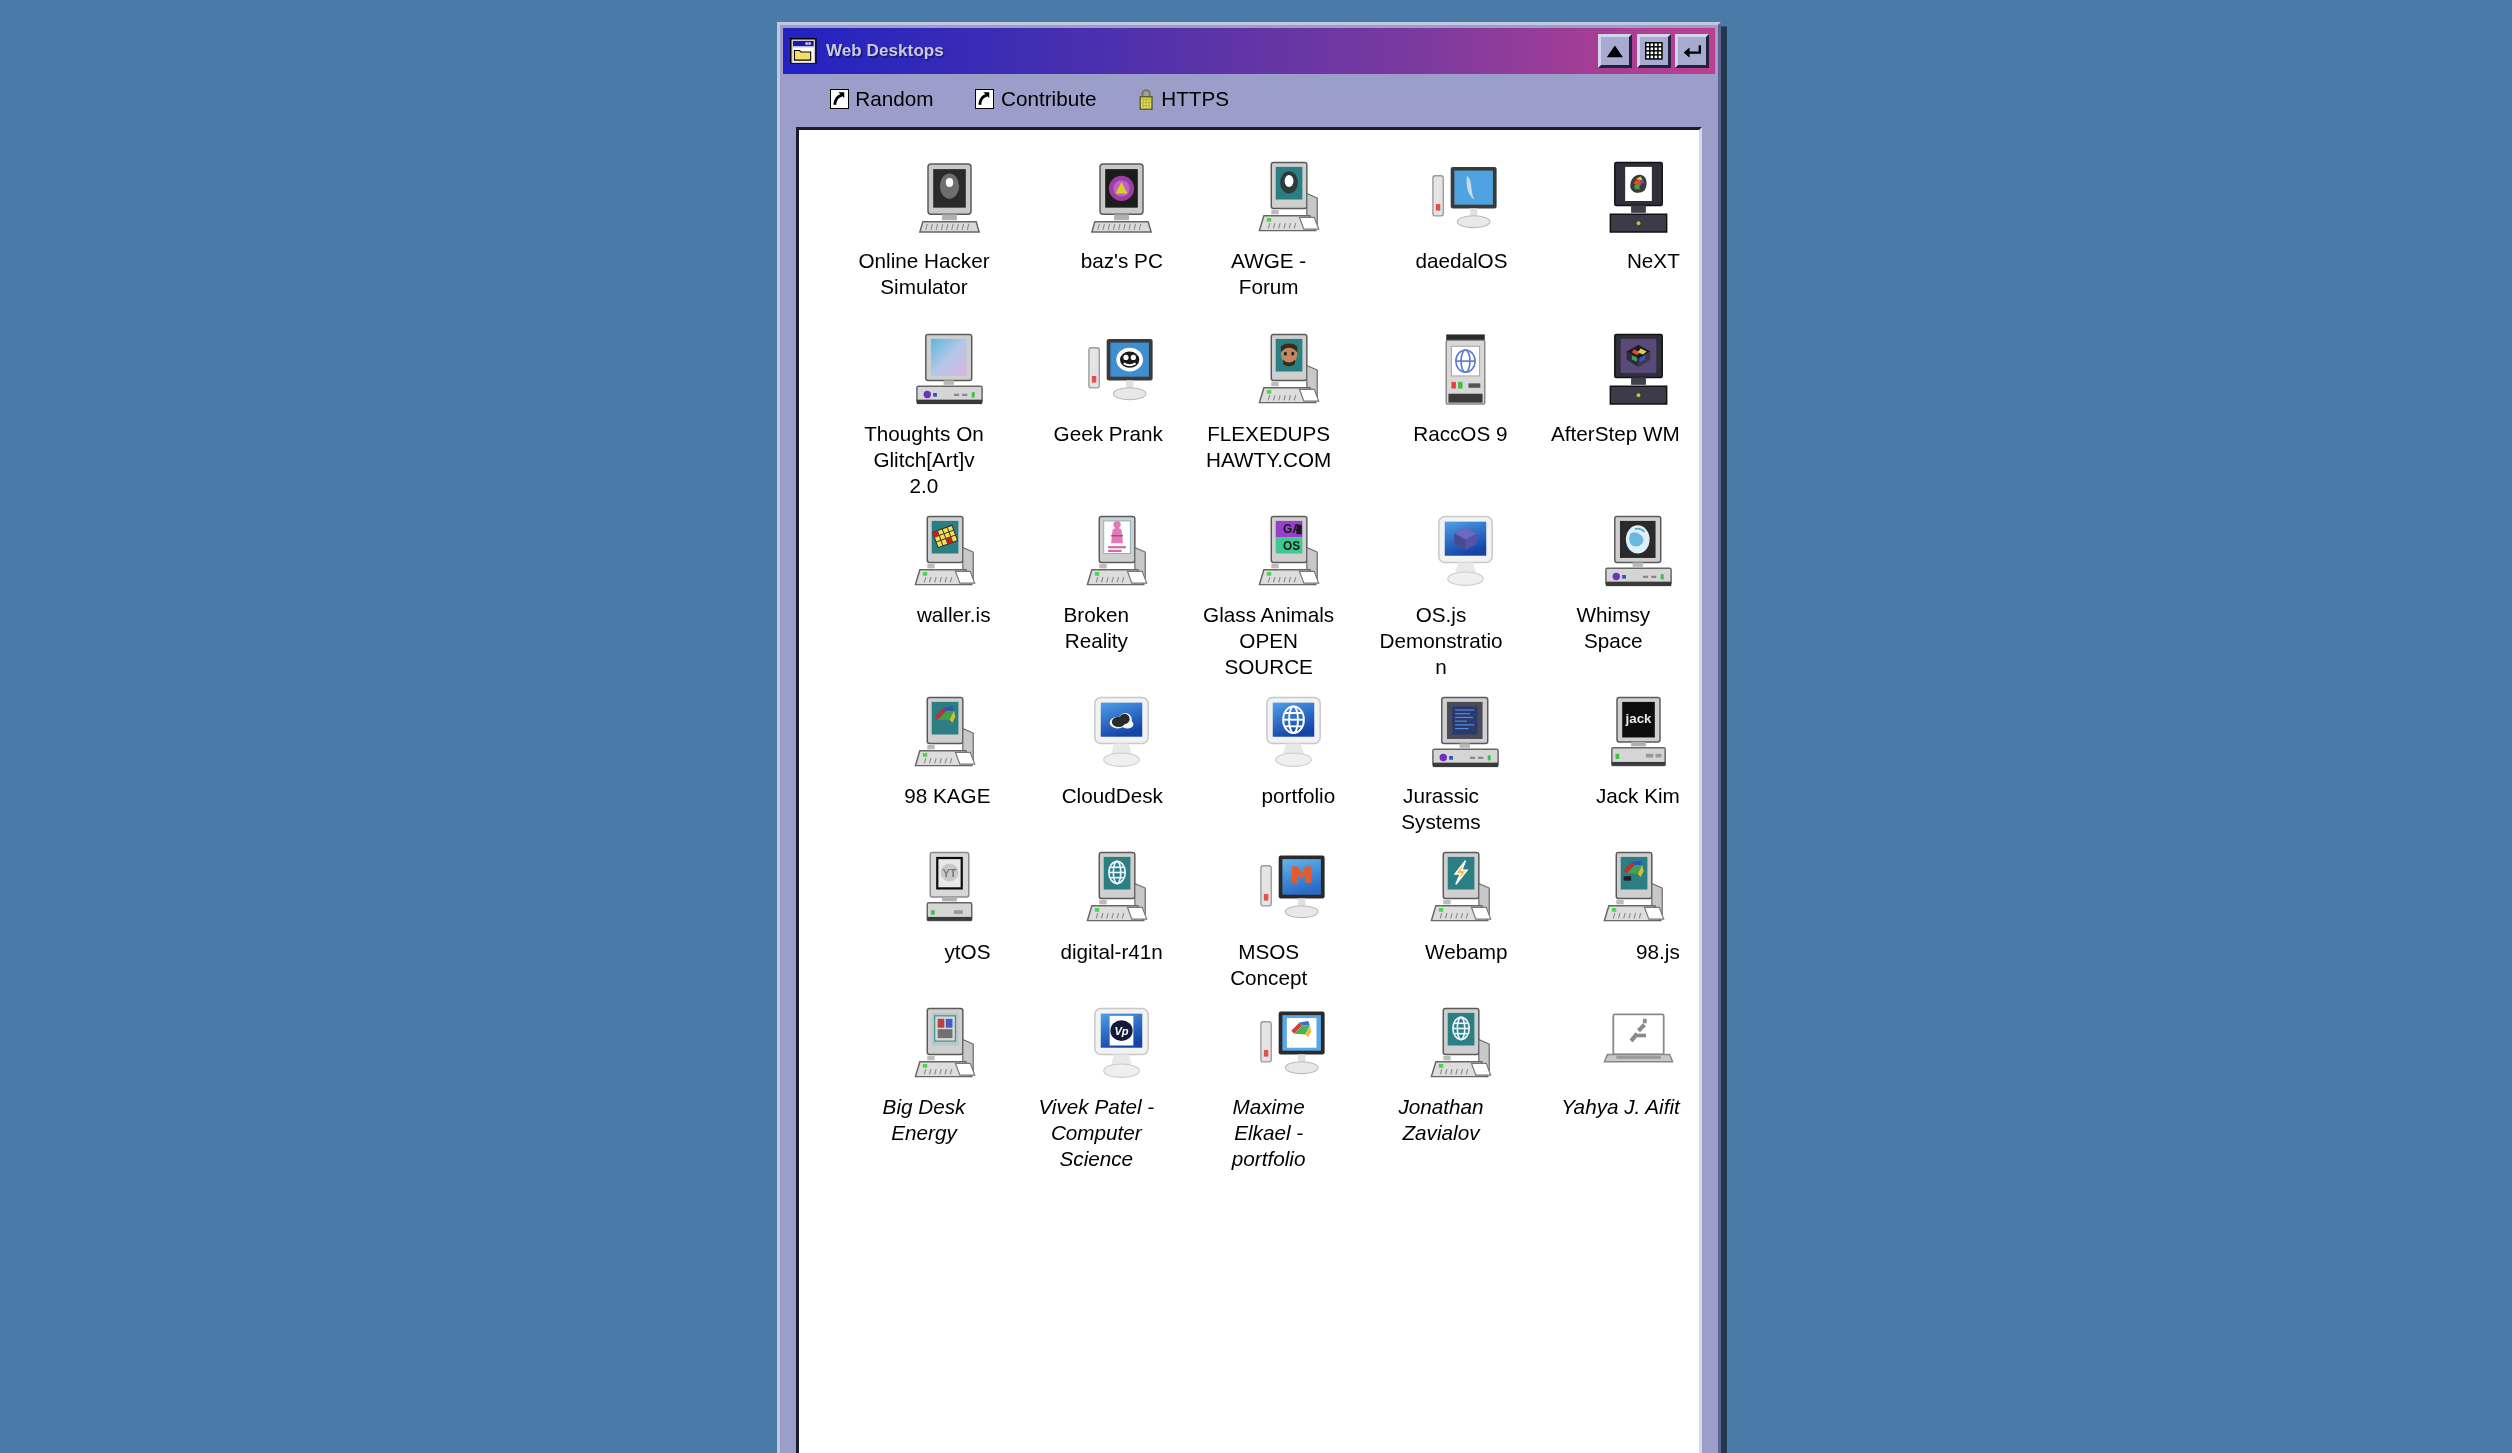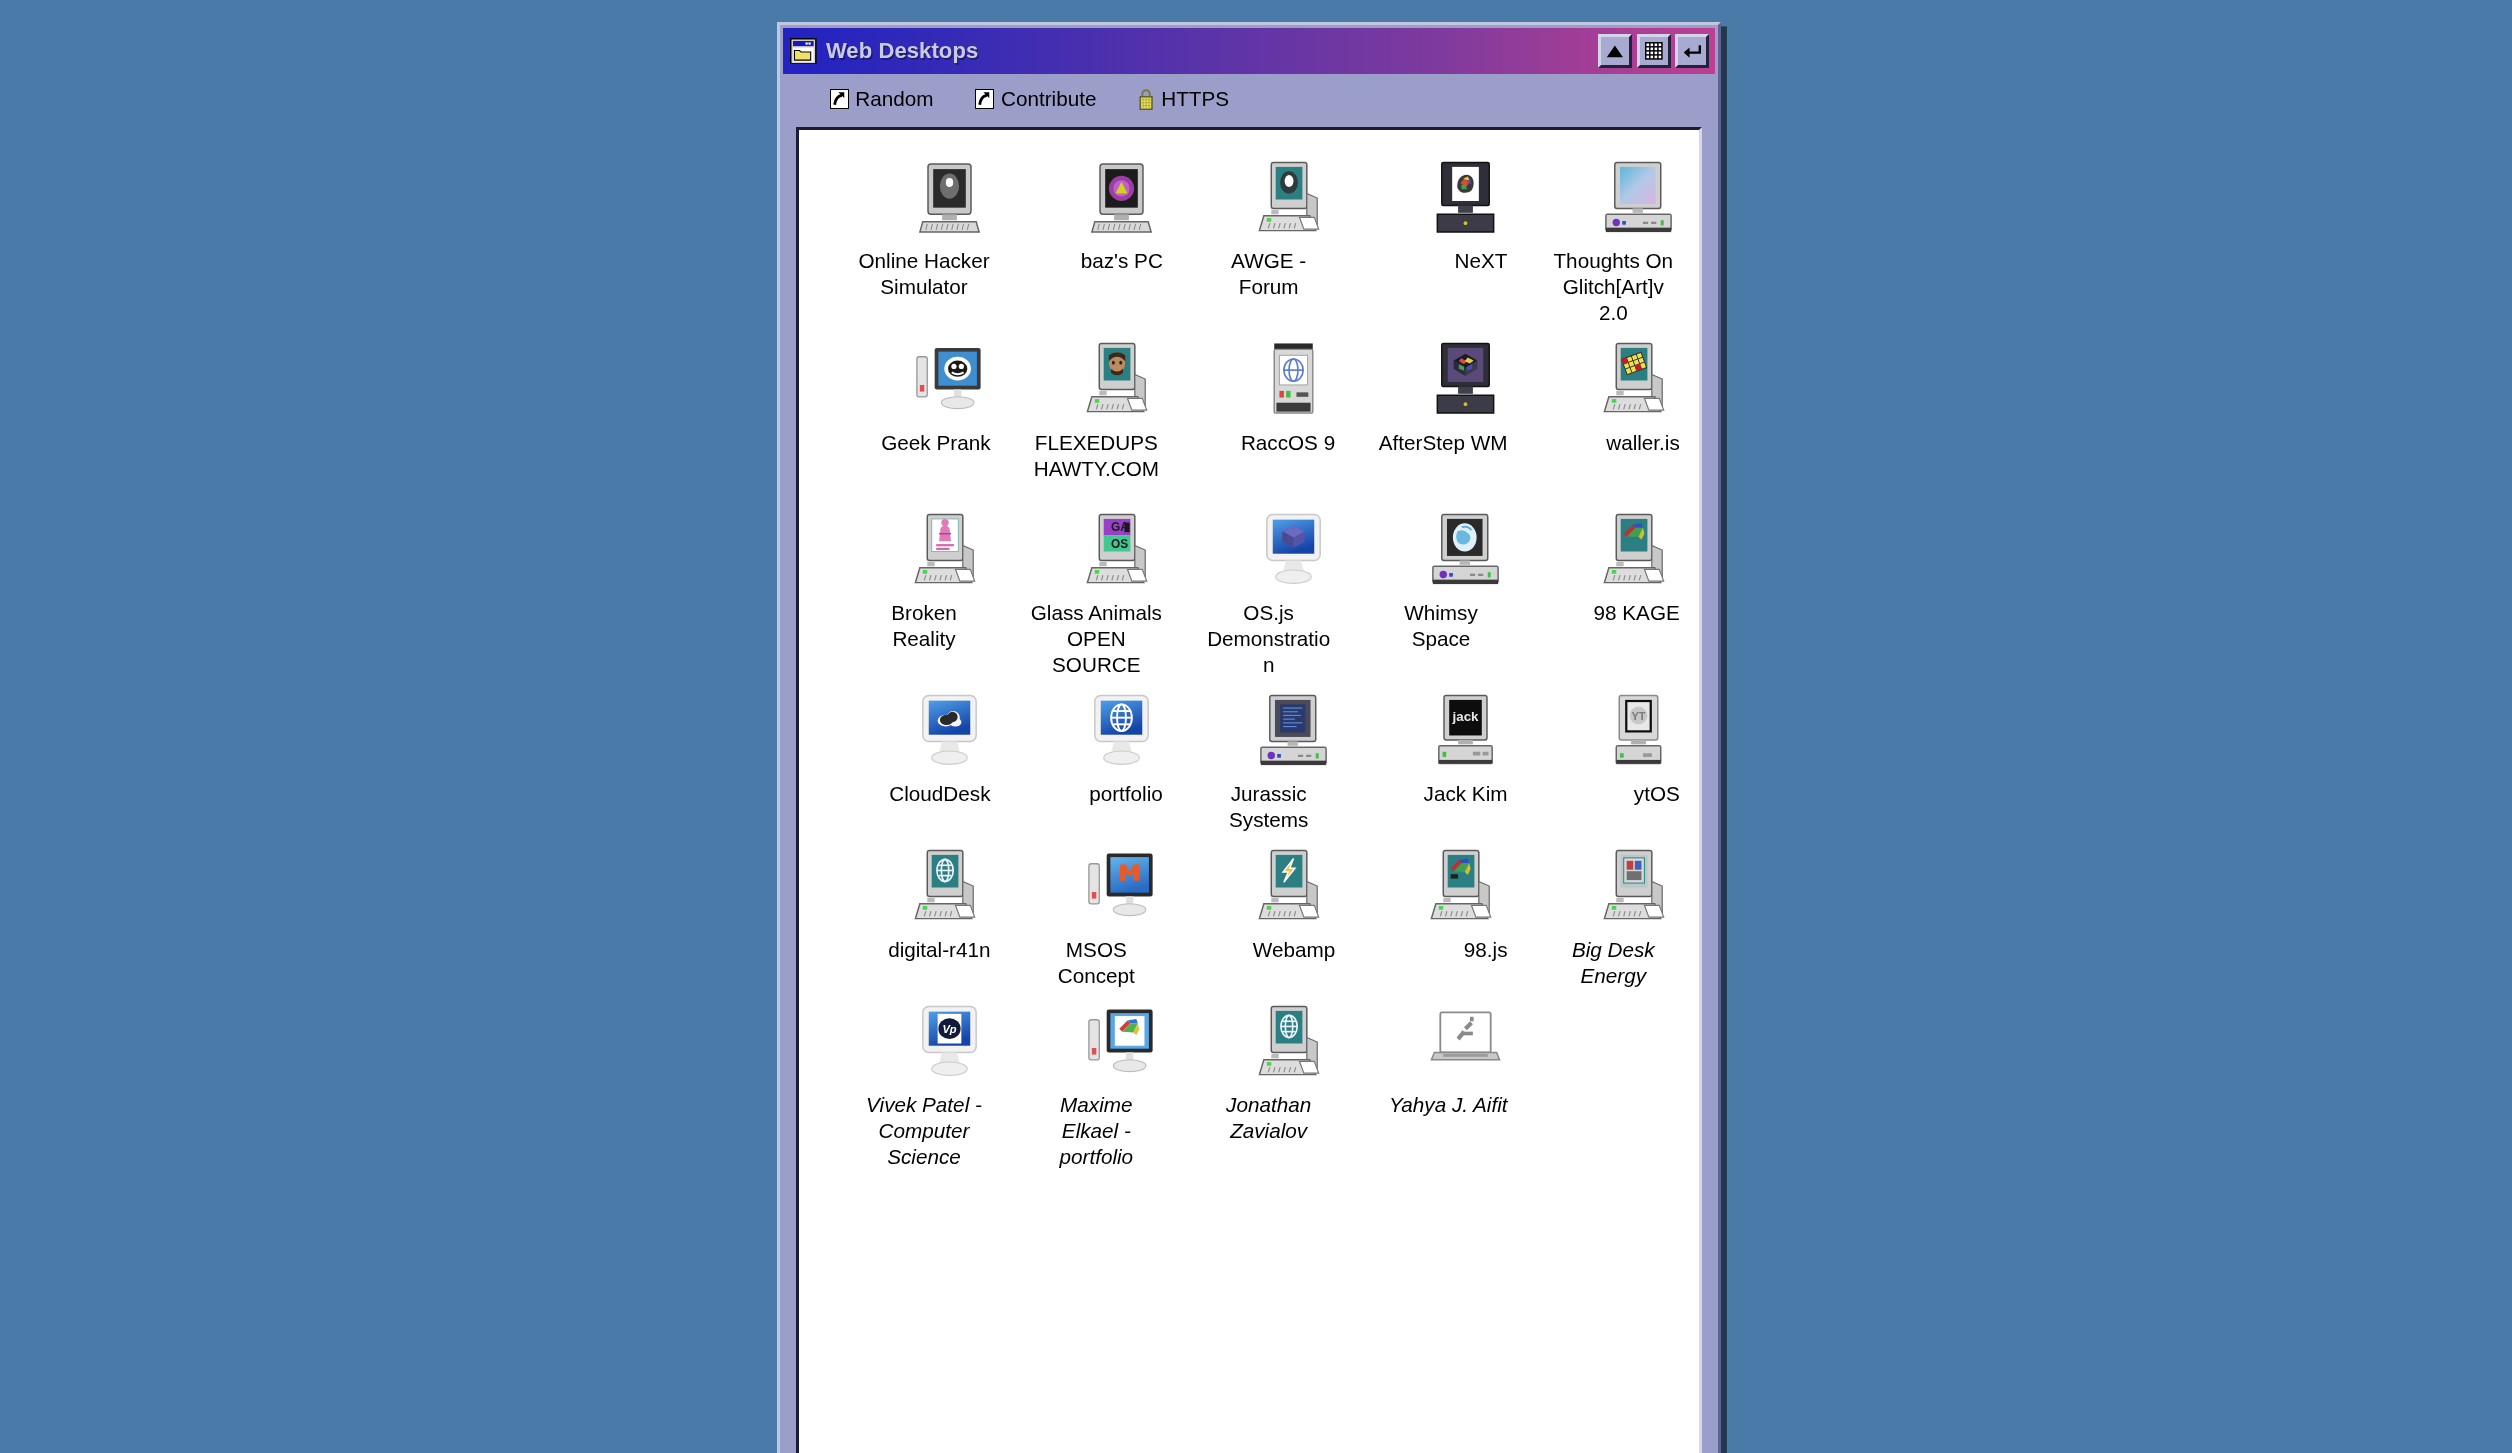--- a/index.html
+++ b/index.html
@@ -44,21 +44,21 @@
     box-sizing: border-box;
   }
   #titlebar .tb-icon {
     width: 26.6px; height: 26.6px;
     margin-left: 3px; margin-right: 8.9px;
     flex: 0 0 auto;
     position: relative;
   }
   #titlebar .title-text {
     color: #c9ccde;
-    font-size: 22px;
+    font-size: 17px;
     font-weight: bold;
     letter-spacing: 0.1px;
     text-shadow: 1.5px 1.5px 0 rgba(0,0,0,0.35);
     white-space: nowrap;
   }
   #tb-buttons {
     margin-left: auto;
     display: flex;
     gap: 4.4px;
     padding-right: 1.5px;
@@ -336,20 +336,34 @@
                 <line x1="45" y1="88" x2="43" y2="95"></line>
                 <line x1="52" y1="88" x2="50" y2="95"></line>
                 <line x1="59" y1="88" x2="57" y2="95"></line>
               </g>
               <path d="M64 80 L84 80 L90 96 L70 96 Z" fill="#fff" stroke="#777" stroke-width="1.6"></path>
             </svg>
         </span>
         <span class="icon-label">AWGE - Forum</span>
       </div>
 
+      <div class="icon-cell r0">
+        <span class="icon-art">
+          <svg viewBox="0 0 112 112">
+              <rect x="12" y="24" width="14" height="54" rx="3" fill="#e4e4e4" stroke="#999" stroke-width="1.8"></rect>
+              <rect x="16" y="62" width="6" height="9" fill="#e05050"></rect>
+              <rect x="36" y="12" width="62" height="56" rx="3" fill="#3a3a3a"></rect>
+              <rect x="41" y="17" width="52" height="46" fill="#4fa3e0"></rect>
+              <path d="M58 24 C66 30 62 44 68 56 C60 52 56 38 58 24 Z" fill="#e8e8e8" opacity="0.8"></path>
+              <rect x="62" y="68" width="10" height="10" fill="#e0e0e0"></rect>
+              <ellipse cx="67" cy="86" rx="22" ry="8" fill="#e8e8e8" stroke="#bbb" stroke-width="1.5"></ellipse>
+            </svg>
+        </span>
+        <span class="icon-label">daedalOS</span>
+      </div>
 
       <div class="icon-cell r0">
         <span class="icon-art">
           <svg viewBox="0 0 112 112">
               <rect x="24" y="6" width="64" height="58" rx="2" fill="#2f2f3a" stroke="#111" stroke-width="2"></rect>
               <rect x="38" y="12" width="36" height="46" fill="#fff"></rect>
               <g transform="translate(56,34)">
                 <path d="M-11,6 C-12,-6 -4,-13 4,-11 C12,-9 13,3 8,10 C2,15 -8,14 -11,6 Z" fill="#3a3a3a"></path>
                 <path d="M-7,0 L-1,-7 L5,-1 L1,5 Z" fill="#e04a2a"></path>
                 <path d="M-3,-6 L3,-9 L6,-3 Z" fill="#e0d040"></path>

